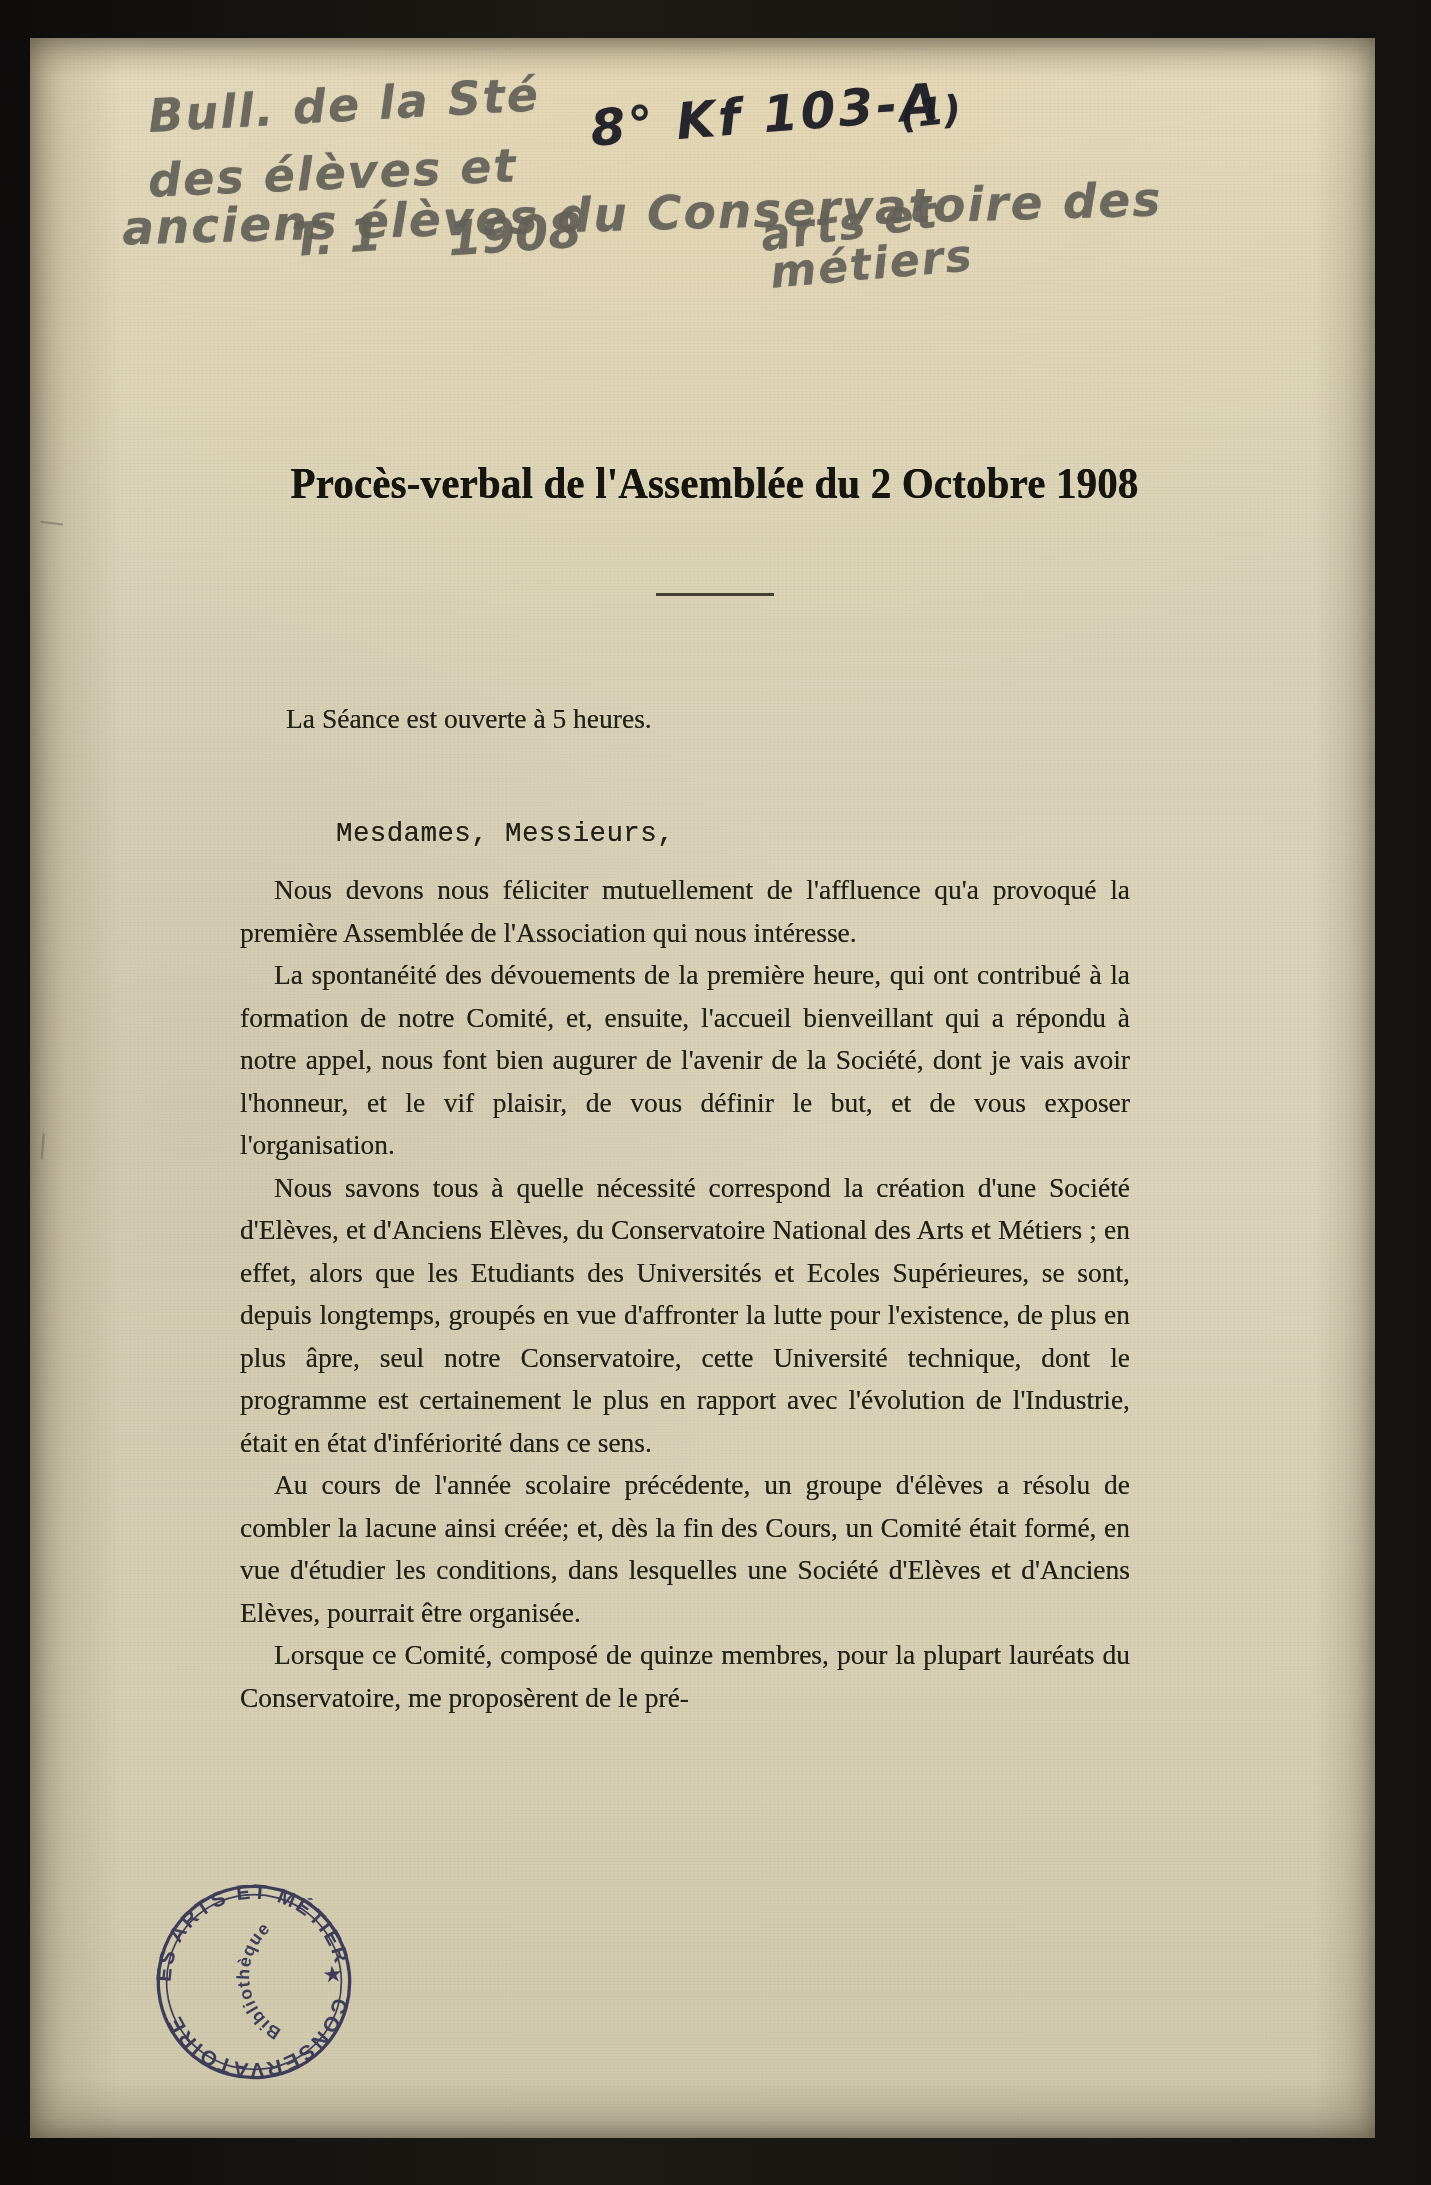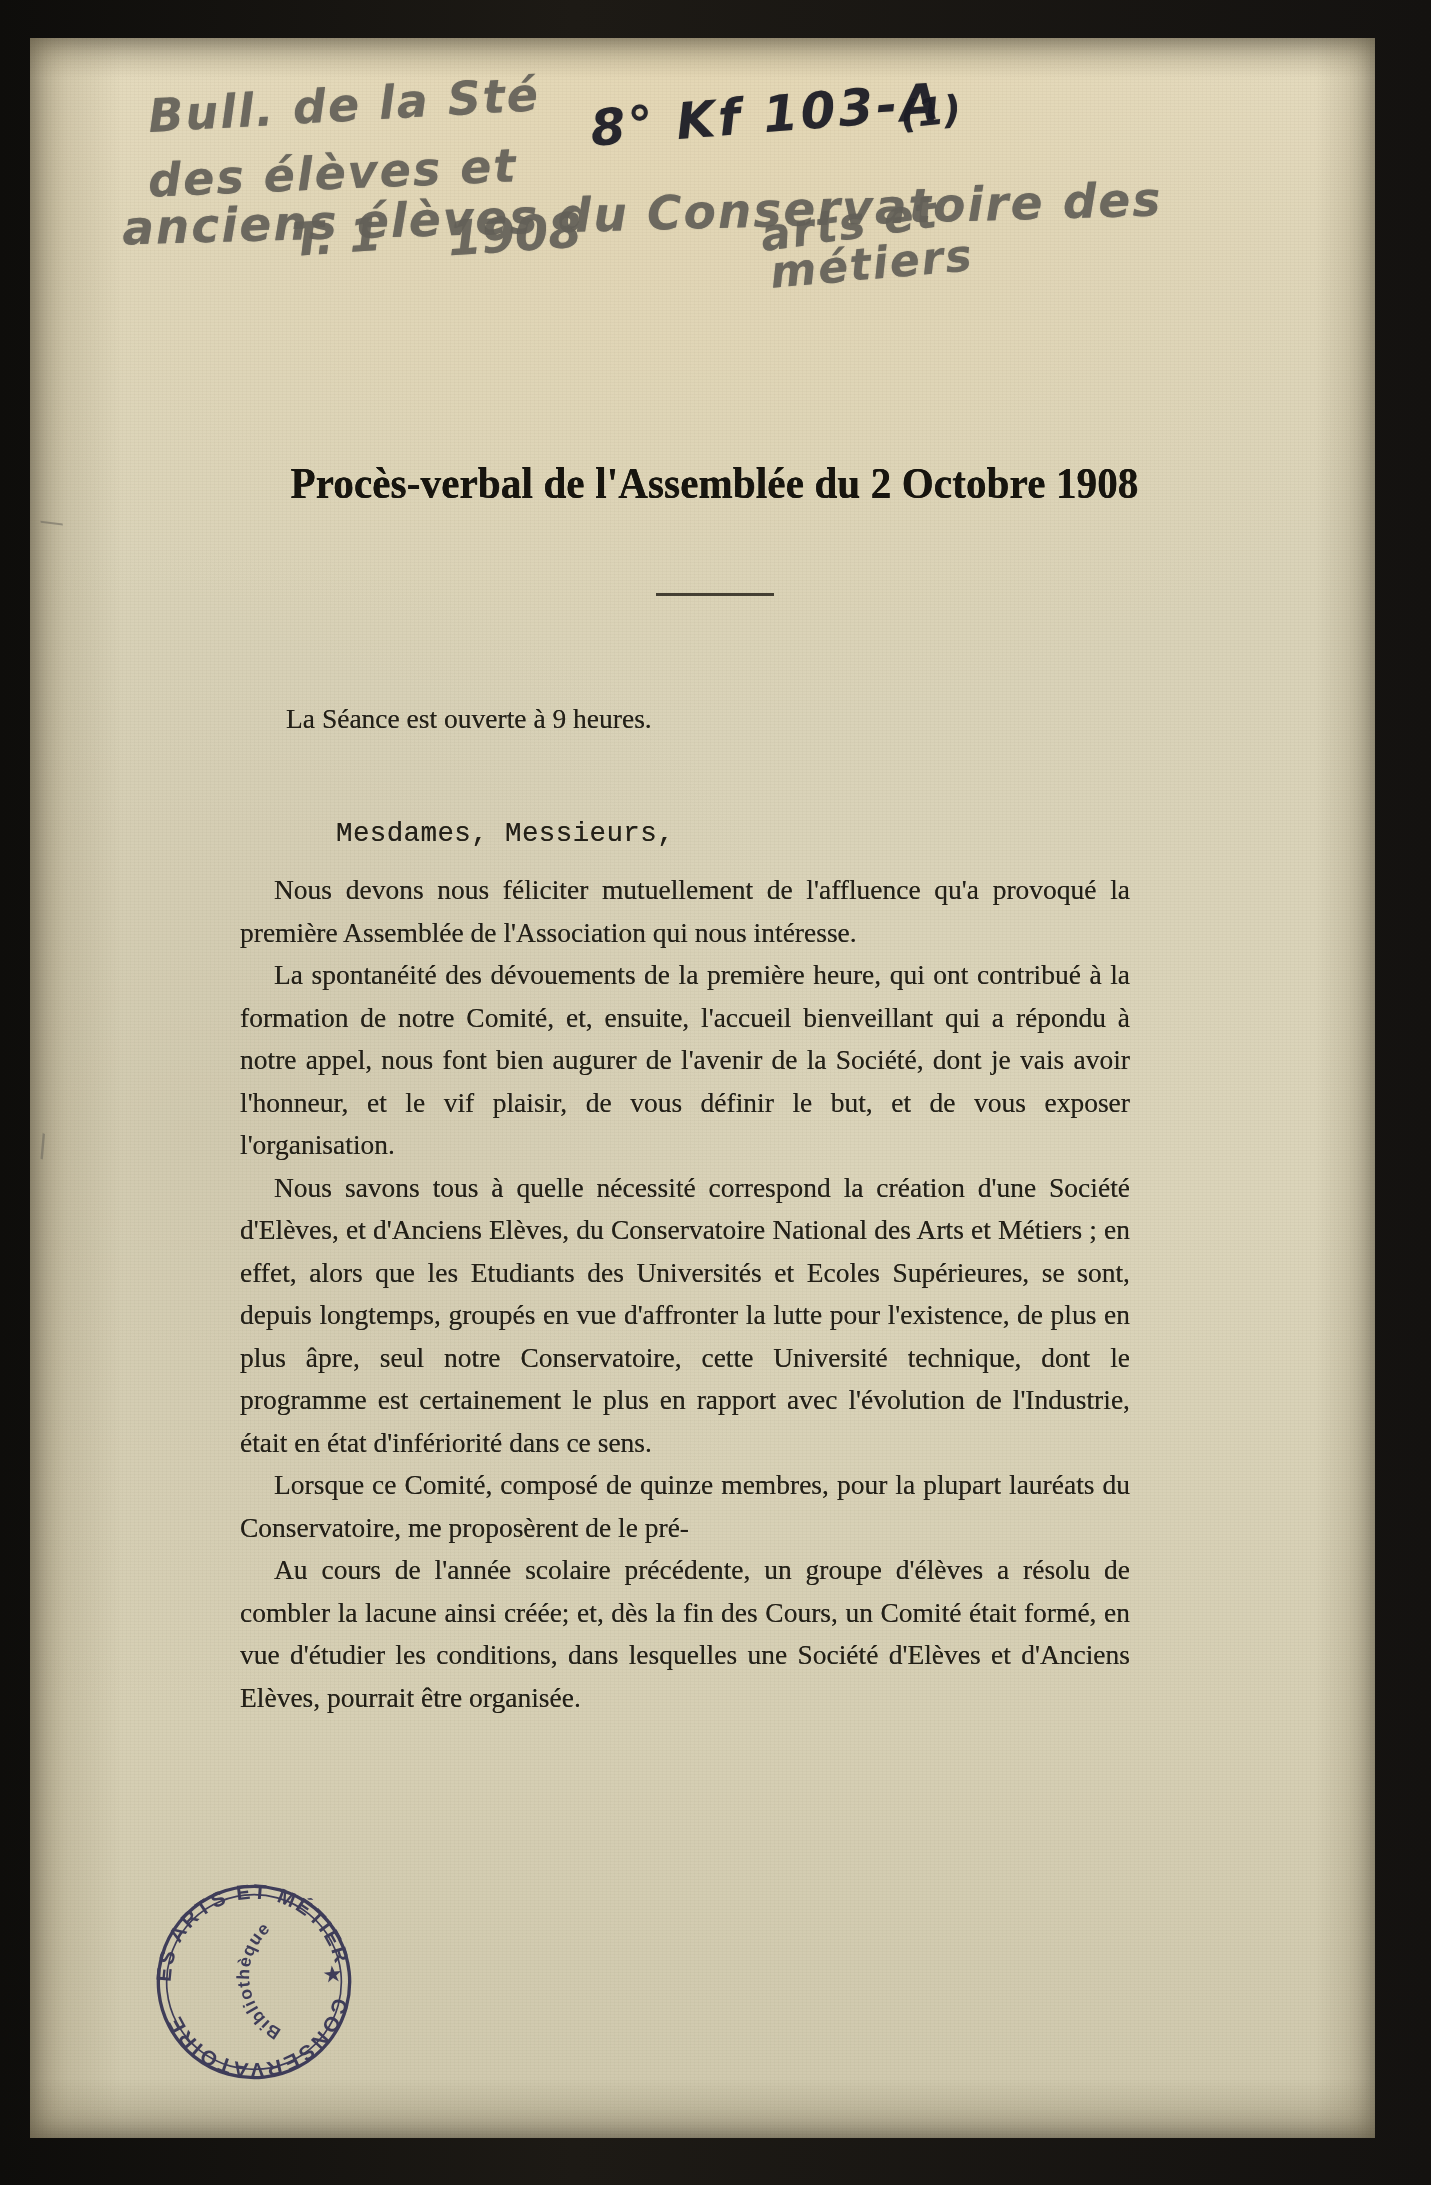--- a/index.html
+++ b/index.html
@@ -156,28 +156,28 @@
     <div class="stray" id="stray-left1">/</div>
     <div class="stray" id="stray-left2">\</div>
 
     <div id="content">
 
       <div id="title">Procès-verbal de l'Assemblée du 2 Octobre 1908</div>
 
       <div id="rule"></div>
 
       <div id="body">
-        <p class="lead">La Séance est ouverte à 9 heures.</p>
+        <p class="lead">La Séance est ouverte à 5 heures.</p>
         <div class="gapA"></div>
         <p class="salut">Mesdames, Messieurs,</p>
         <p class="para">Nous devons nous féliciter mutuellement de l'affluence qu'a provoqué la première Assemblée de l'Association qui nous intéresse.</p>
         <p class="para">La spontanéité des dévouements de la première heure, qui ont contribué à la formation de notre Comité, et, ensuite, l'accueil bienveillant qui a répondu à notre appel, nous font bien augurer de l'avenir de la Société, dont je vais avoir l'honneur, et le vif plaisir, de vous définir le but, et de vous exposer l'organisation.</p>
         <p class="para">Nous savons tous à quelle nécessité correspond la création d'une Société d'Elèves, et d'Anciens Elèves, du Conservatoire National des Arts et Métiers ; en effet, alors que les Etudiants des Universités et Ecoles Supérieures, se sont, depuis longtemps, groupés en vue d'affronter la lutte pour l'existence, de plus en plus âpre, seul notre Conservatoire, cette Université technique, dont le programme est certainement le plus en rapport avec l'évolution de l'Industrie, était en état d'infériorité dans ce sens.</p>
+        <p class="para">Au cours de l'année scolaire précédente, un groupe d'élèves a résolu de combler la lacune ainsi créée; et, dès la fin des Cours, un Comité était formé, en vue d'étudier les conditions, dans lesquelles une Société d'Elèves et d'Anciens Elèves, pourrait être organisée.</p>
         <p class="para">Lorsque ce Comité, composé de quinze membres, pour la plupart lauréats du Conservatoire, me proposèrent de le pré-</p>
-        <p class="para">Au cours de l'année scolaire précédente, un groupe d'élèves a résolu de combler la lacune ainsi créée; et, dès la fin des Cours, un Comité était formé, en vue d'étudier les conditions, dans lesquelles une Société d'Elèves et d'Anciens Elèves, pourrait être organisée.</p>
       </div>
     </div>
 
     <div id="stamp">
       <svg viewBox="0 0 200 200" xmlns="http://www.w3.org/2000/svg">
         <defs>
           <path id="arcTop" d="M 20,100 A 80,80 0 0 1 180,100"></path>
           <path id="arcBot" d="M 178,100 A 78,78 0 0 1 22,100"></path>
           <path id="arcMid" d="M 128,152 A 58,58 0 0 1 128,48"></path>
         </defs>

